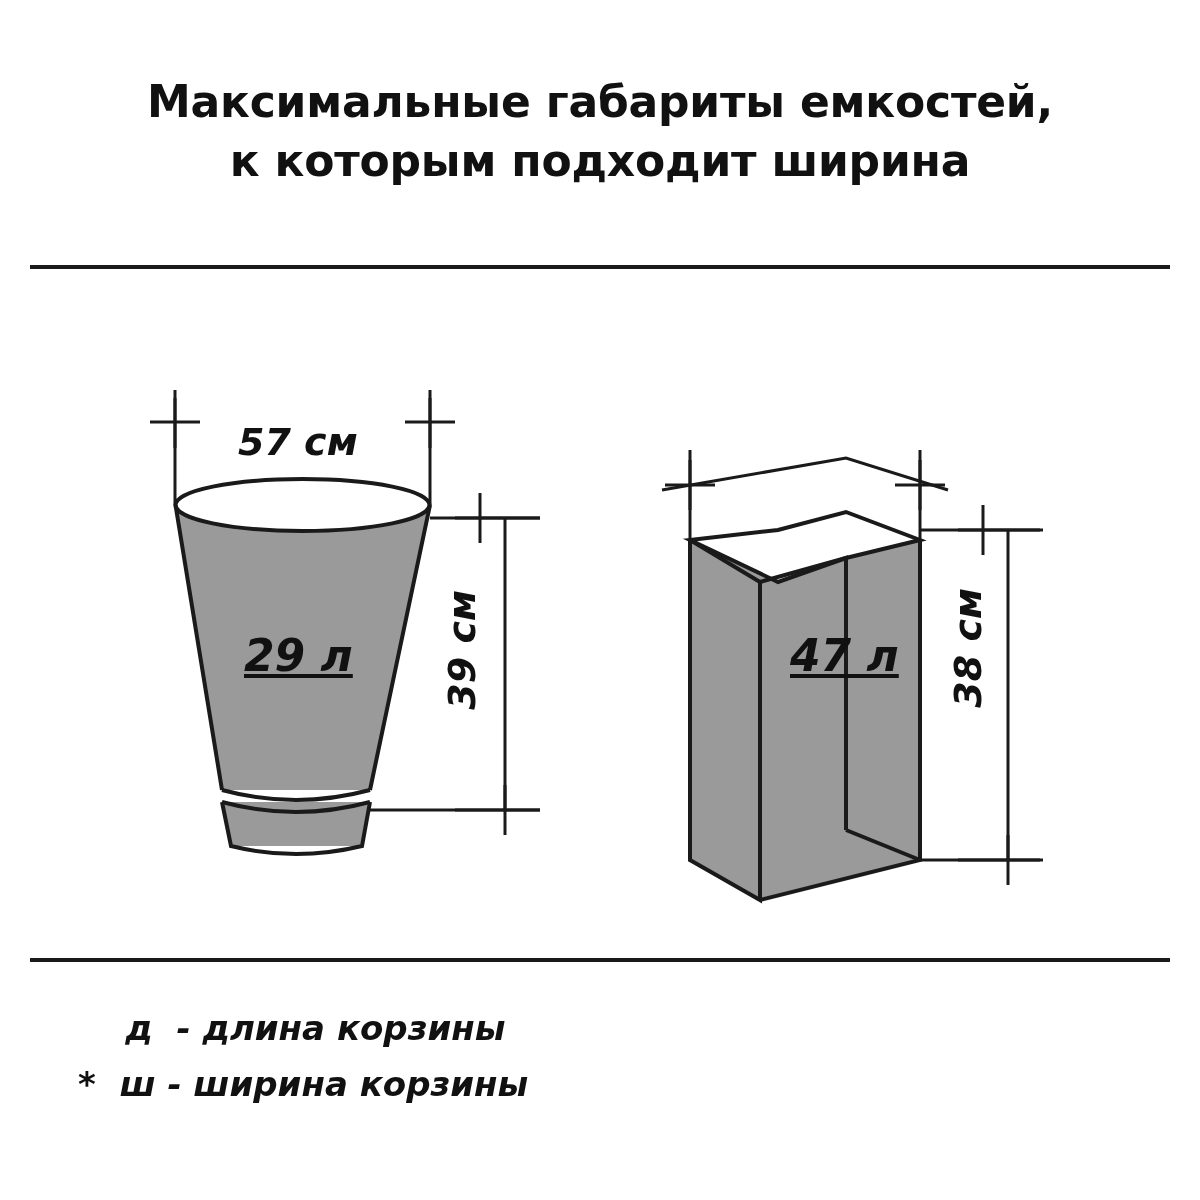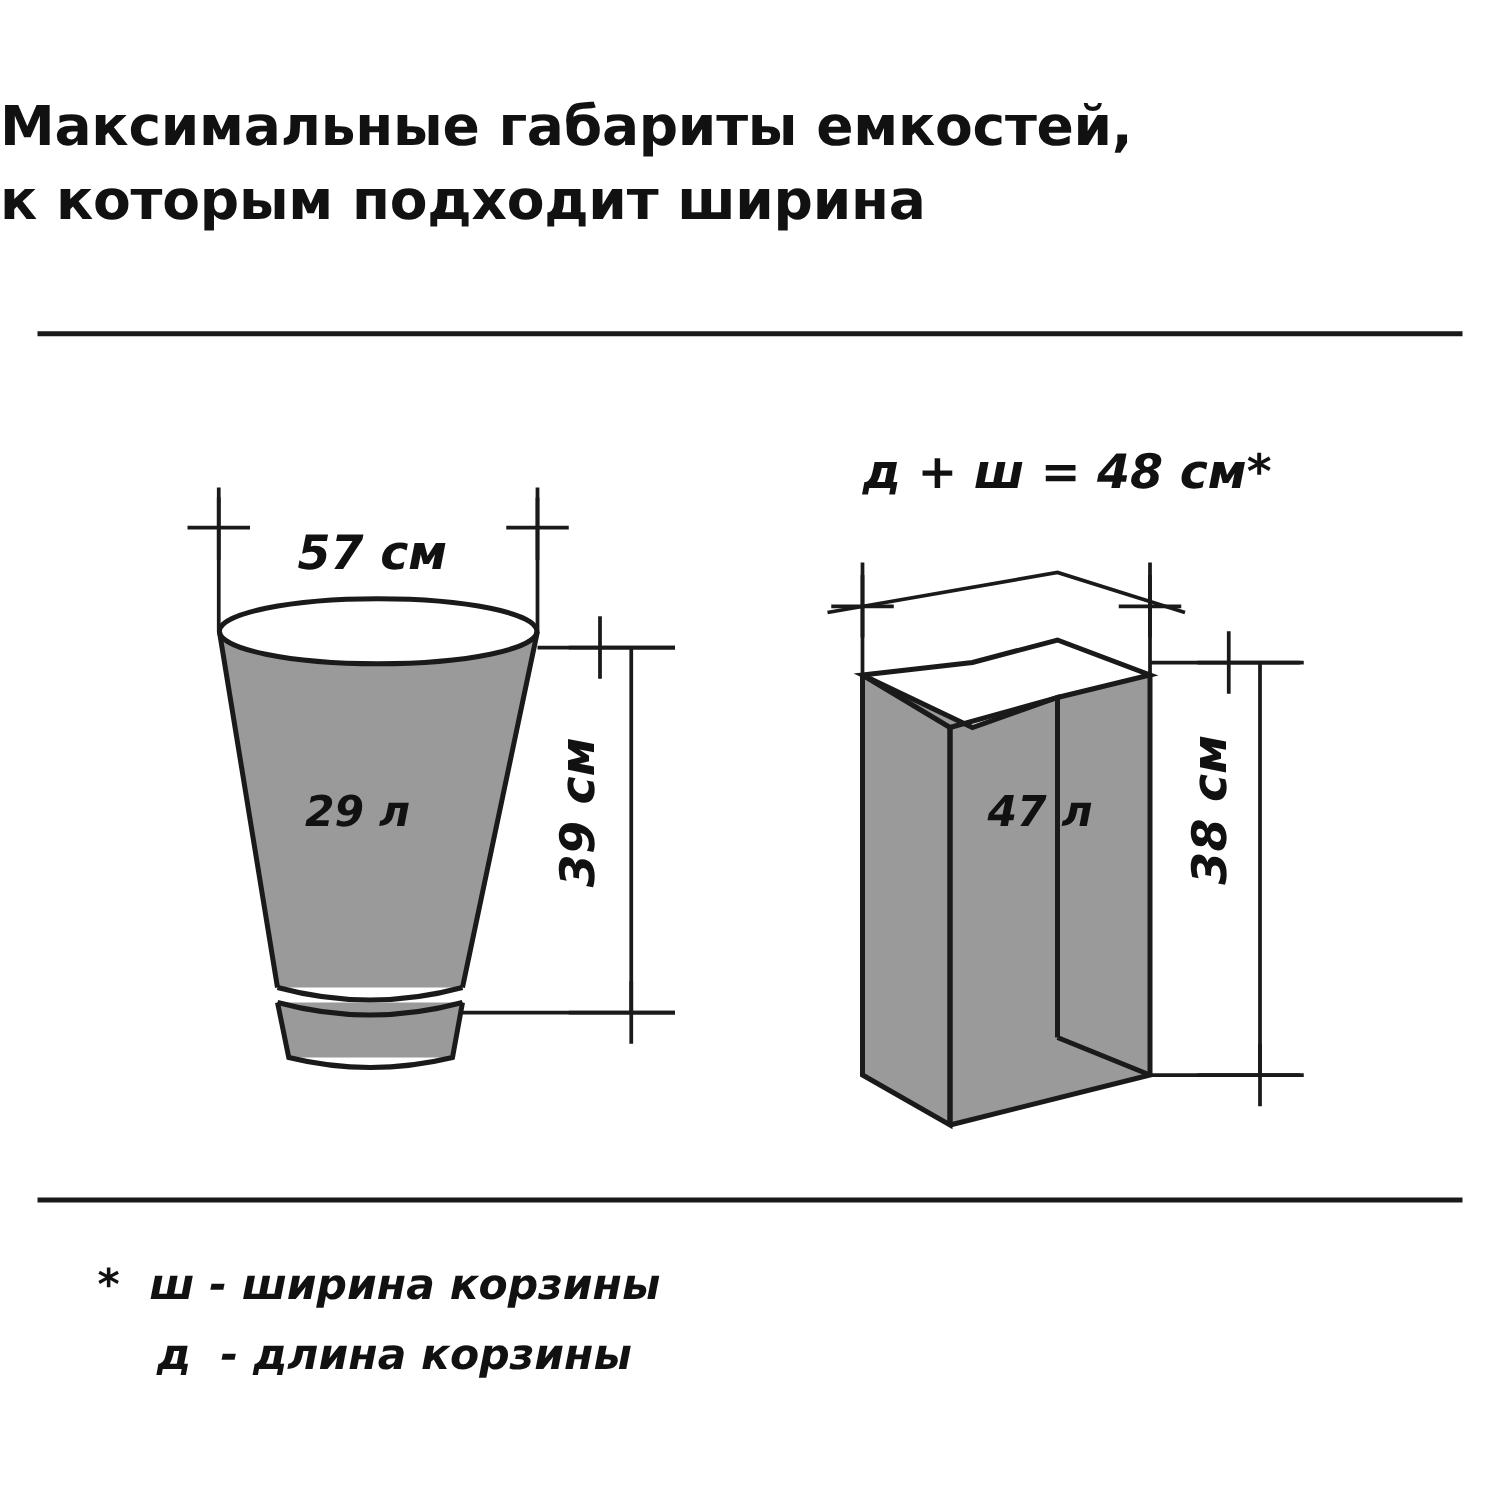--- a/index.html
+++ b/index.html
@@ -19,21 +19,21 @@
     position: absolute;
     inset: 0;
   }
 
   
   .title-block {
     position: absolute;
     top: 72px;
     left: 0;
     width: 1200px;
-    text-align: left;
+    text-align: center;
   }
   .title-line {
     font-size: 44px;
     font-weight: bold;
     line-height: 1.35;
     letter-spacing: -0.2px;
     color: #111111;
   }
 
   
@@ -64,21 +64,22 @@
   }
 
   .label {
     position: absolute;
     font-weight: bold;
     font-style: italic;
     color: #111111;
     white-space: nowrap;
   }
   .label-big {
-    font-size: 34px;
+    font-size: 44px;
+    text-decoration: underline;
   }
   .label-dim {
     font-size: 38px;
   }
   .vertical {
     writing-mode: vertical-rl;
     text-orientation: mixed;
     transform: rotate(180deg);
   }
 
@@ -194,25 +195,24 @@
           <line x1="958" y1="570" x2="1043" y2="570"></line>
         </g>
 
       </g>
     </svg>
 
     <div id="lbl-width-left" class="label label-dim">57 см</div>
     <div id="lbl-volume-left" class="label label-big">29 л</div>
     <div id="lbl-height-left" class="label label-dim vertical">39 см</div>
 
-    <div id="lbl-sum-right" class="label label-dim">д + ш = 48 см*</div>
     <div id="lbl-volume-right" class="label label-big">47 л</div>
     <div id="lbl-height-right" class="label label-dim vertical">38 см</div>
   </div>
 
   <div class="rule rule-bottom"></div>
 
   <div class="footnote">
+    <div class="fn-row">    д  - длина корзины</div>
     <div class="fn-row">*  ш - ширина корзины</div>
-    <div class="fn-row">    д  - длина корзины</div>
   </div>
 
 </div>
 
 </body></html>

